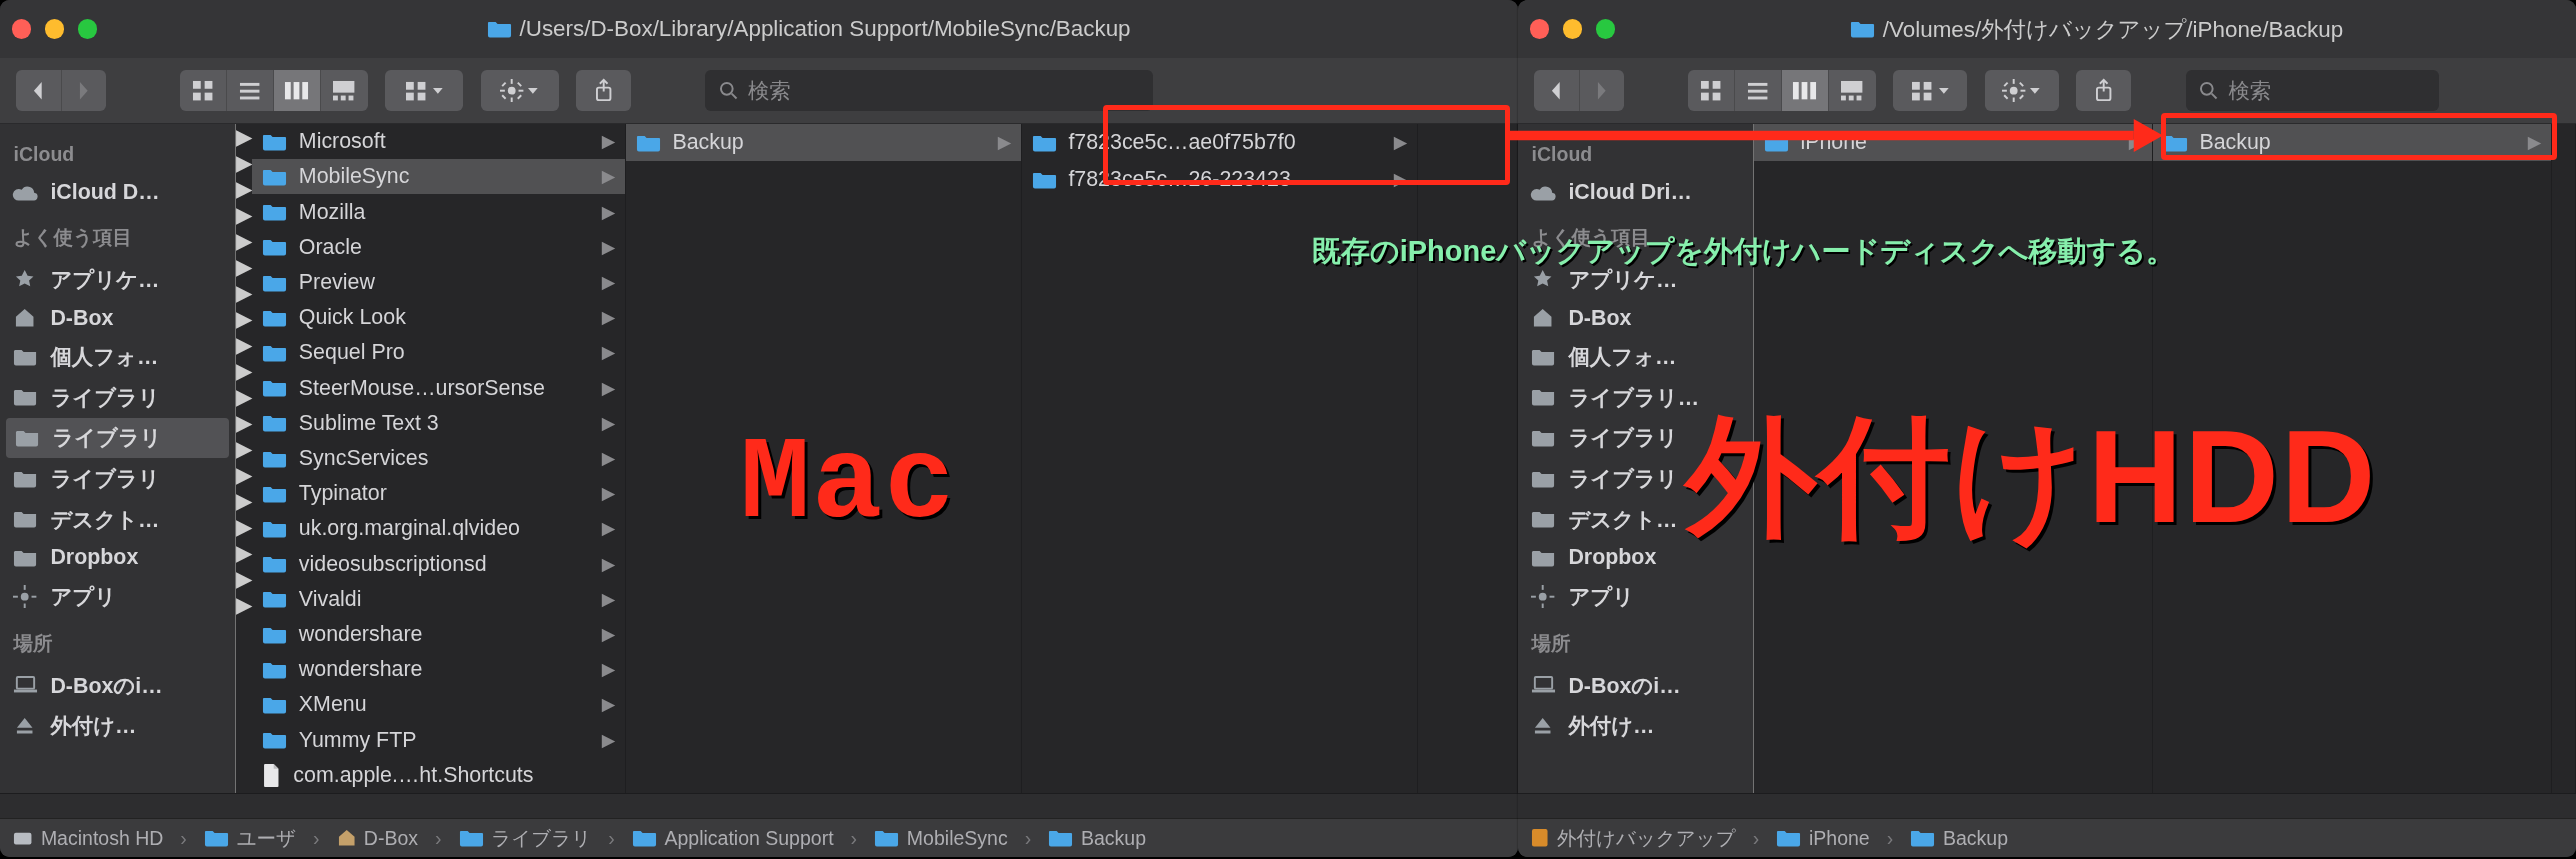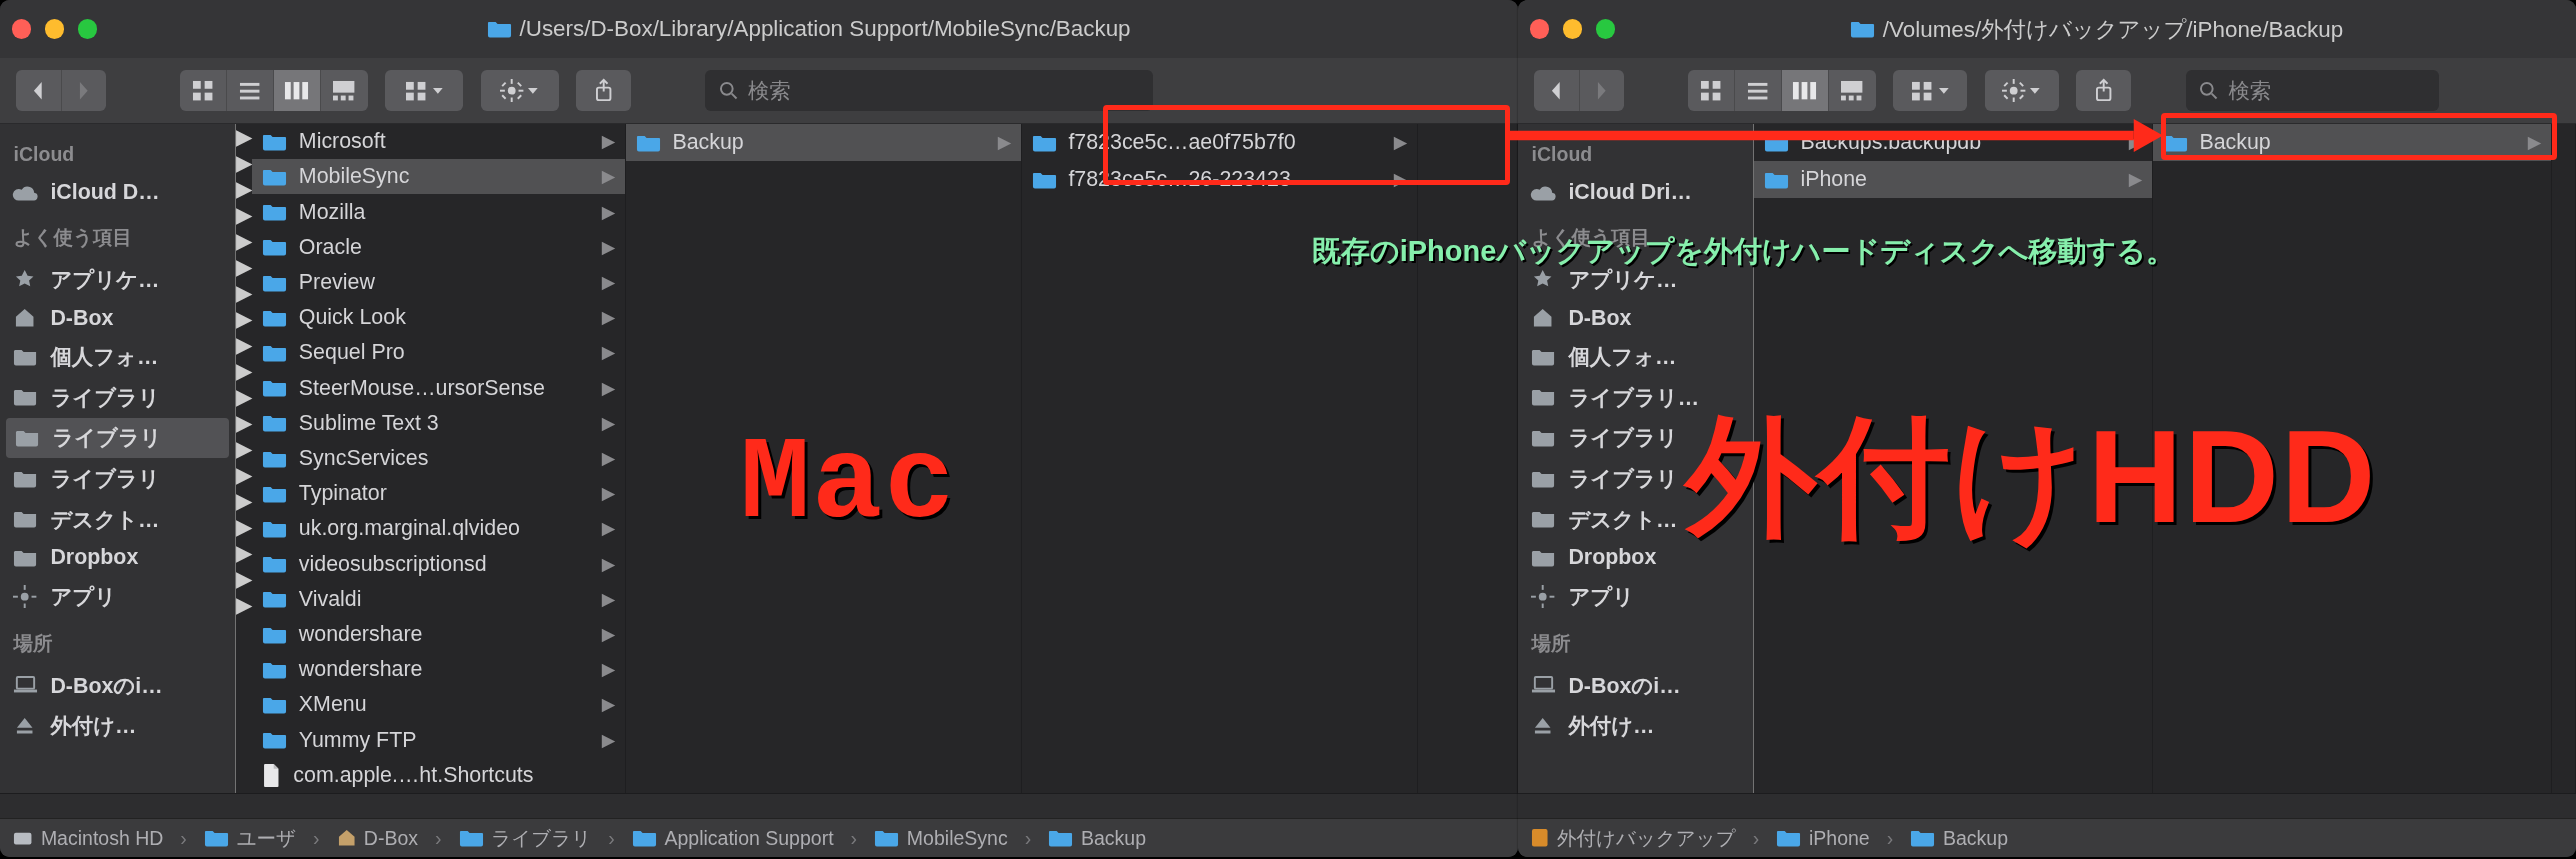--- a/index.html
+++ b/index.html
@@ -803,29 +803,20 @@
               <svg width="21.4" height="21.4" viewBox="0 0 22 22">
                 <path fill="#9aa0a6" d="M11 3l8 10H3zM3 16h16v3H3z"></path>
               </svg>
             </span>
             <span>外付け…</span>
           </div>
         </div>
     <div class="cols">
       <div class="col-pair" style="width:399px;">
         <div class="list col" style="flex:1" id="colR1">
-              <div class="row">
-                <span>
-                  <svg class="folder-ico" viewBox="0 0 26 20">
-                    <path fill="#4aa7e8" d="M2 3h7l2 2h13a1 1 0 0 1 1 1v11a2 2 0 0 1-2 2H3a2 2 0 0 1-2-2V4a1 1 0 0 1 1-1z"></path>
-                  </svg>
-                </span>
-                <span>Backups.backupdb</span>
-                <span class="arrow">▶</span>
-              </div>
               <div class="row sel">
                 <span>
                   <svg class="folder-ico" viewBox="0 0 26 20">
                     <path fill="#4aa7e8" d="M2 3h7l2 2h13a1 1 0 0 1 1 1v11a2 2 0 0 1-2 2H3a2 2 0 0 1-2-2V4a1 1 0 0 1 1-1z"></path>
                   </svg>
                 </span>
                 <span>iPhone</span>
                 <span class="arrow">▶</span>
               </div>
             </div>

